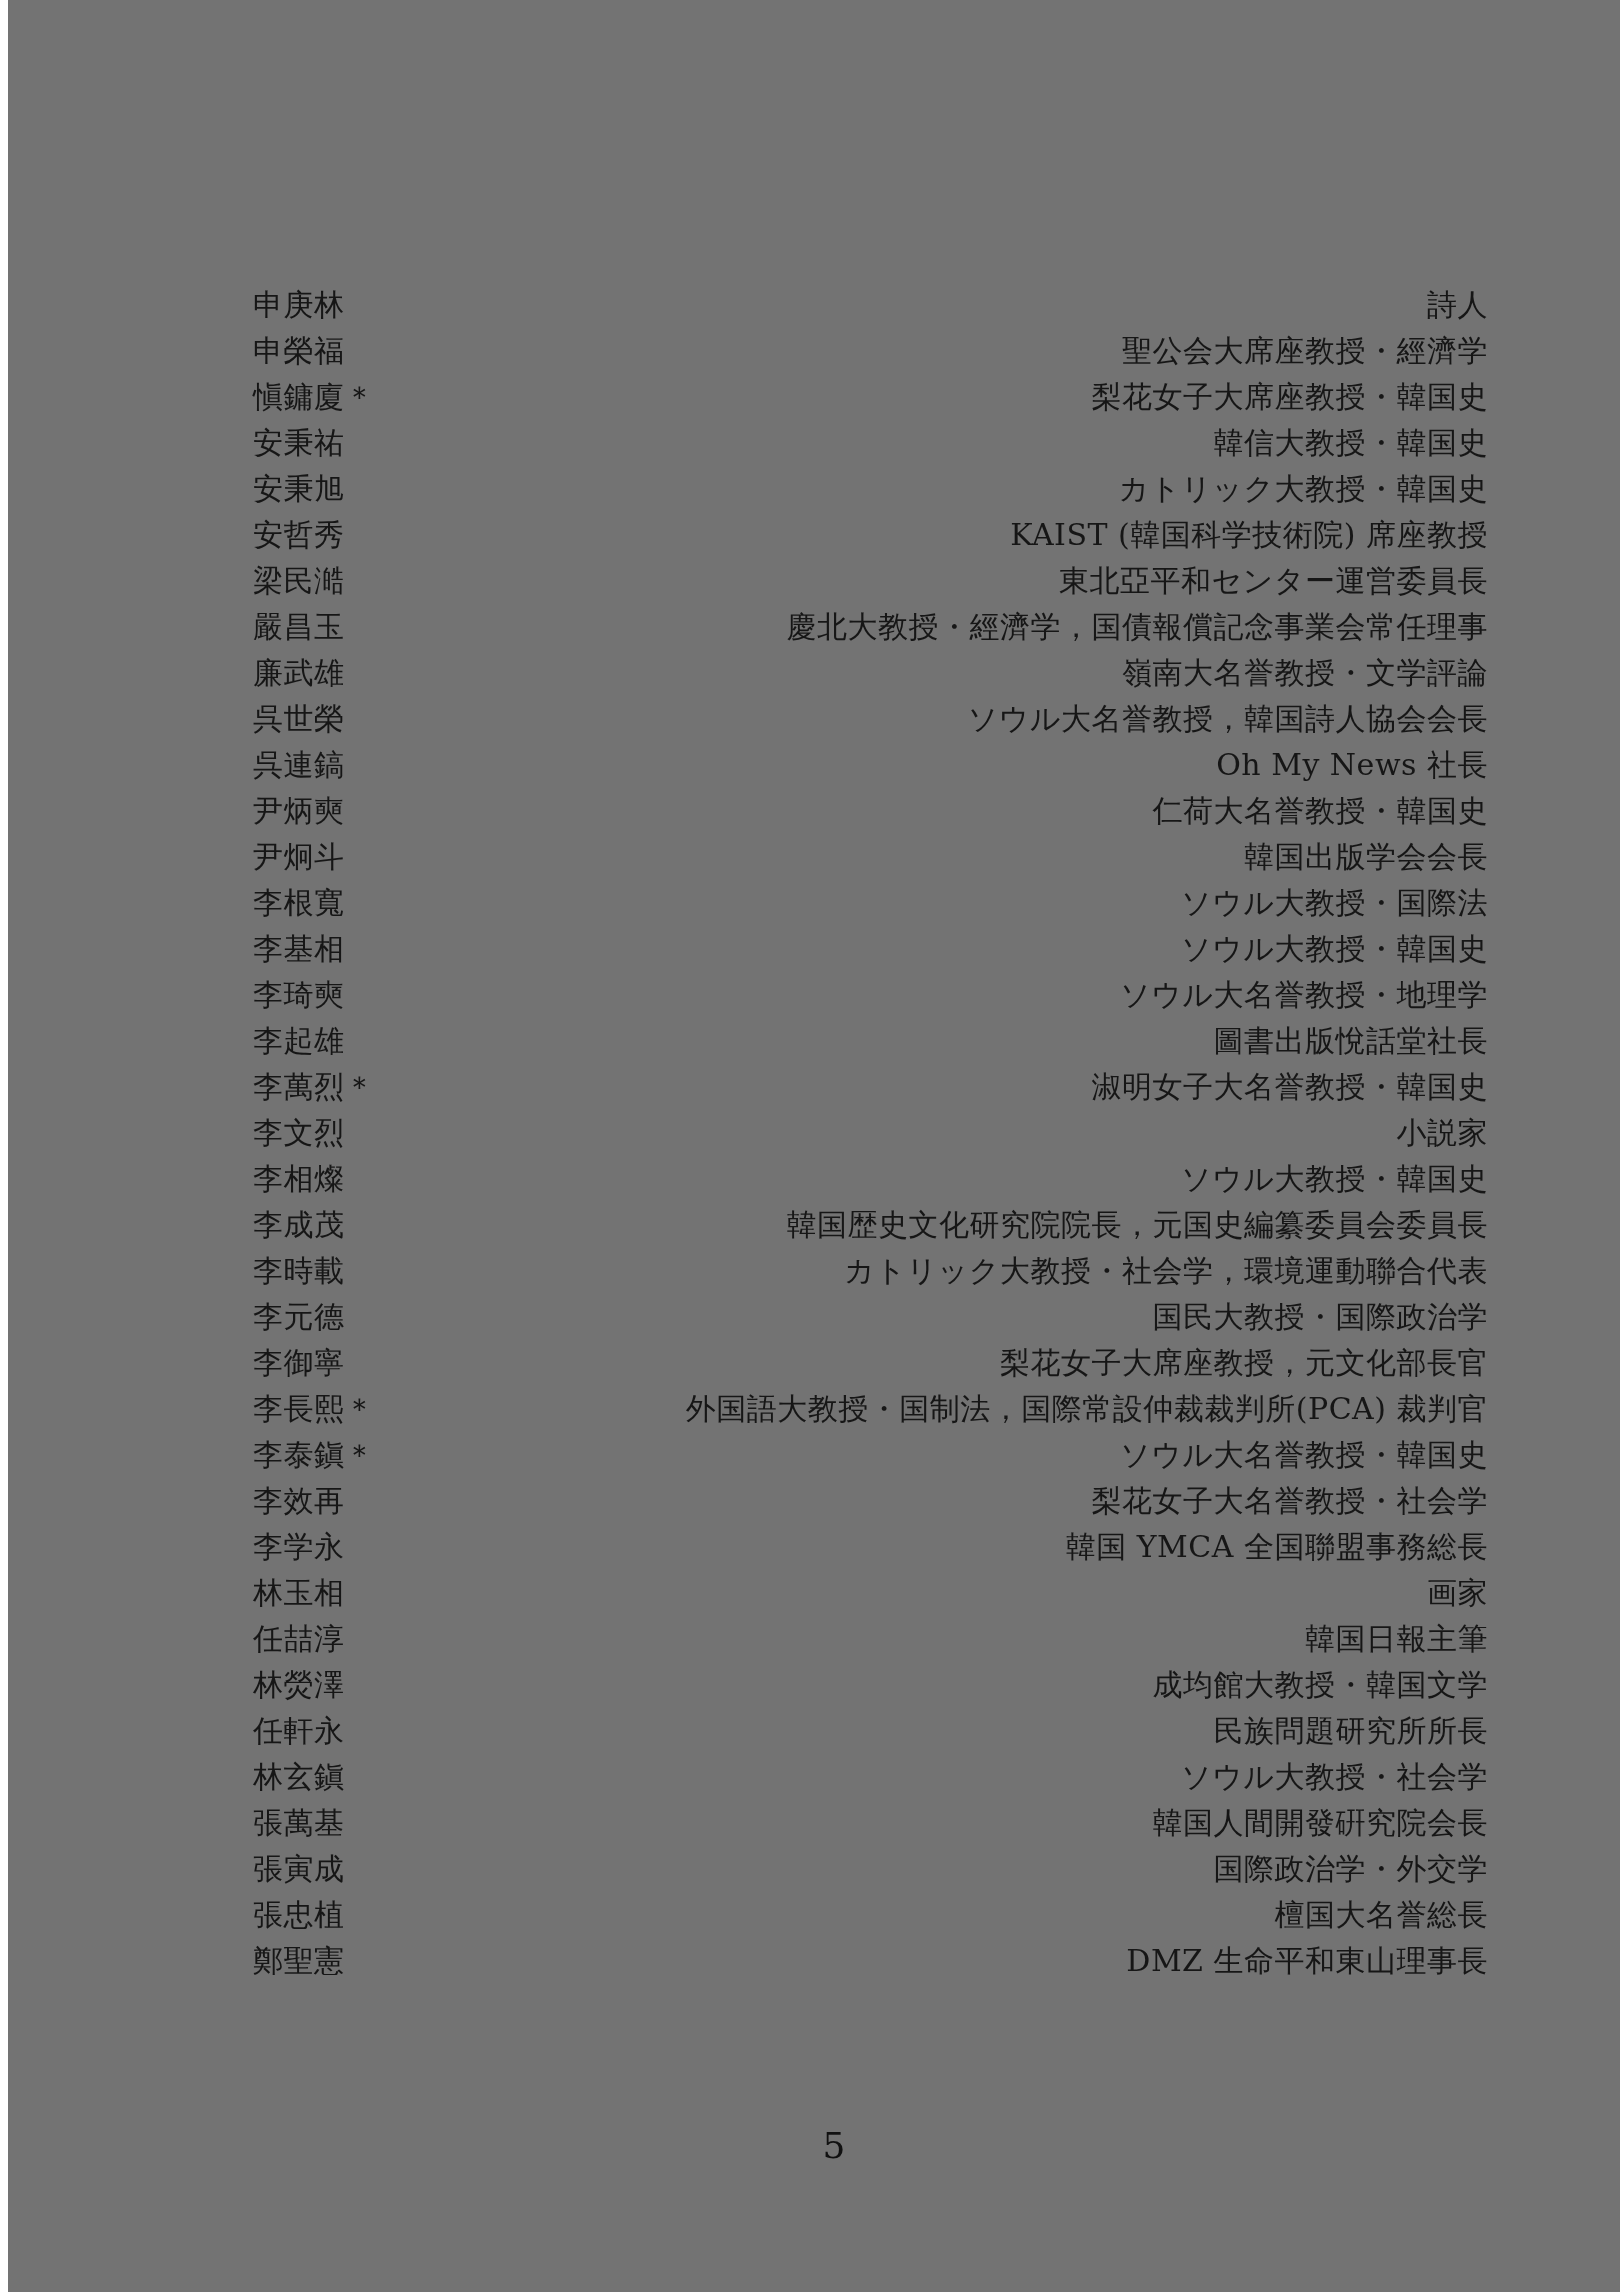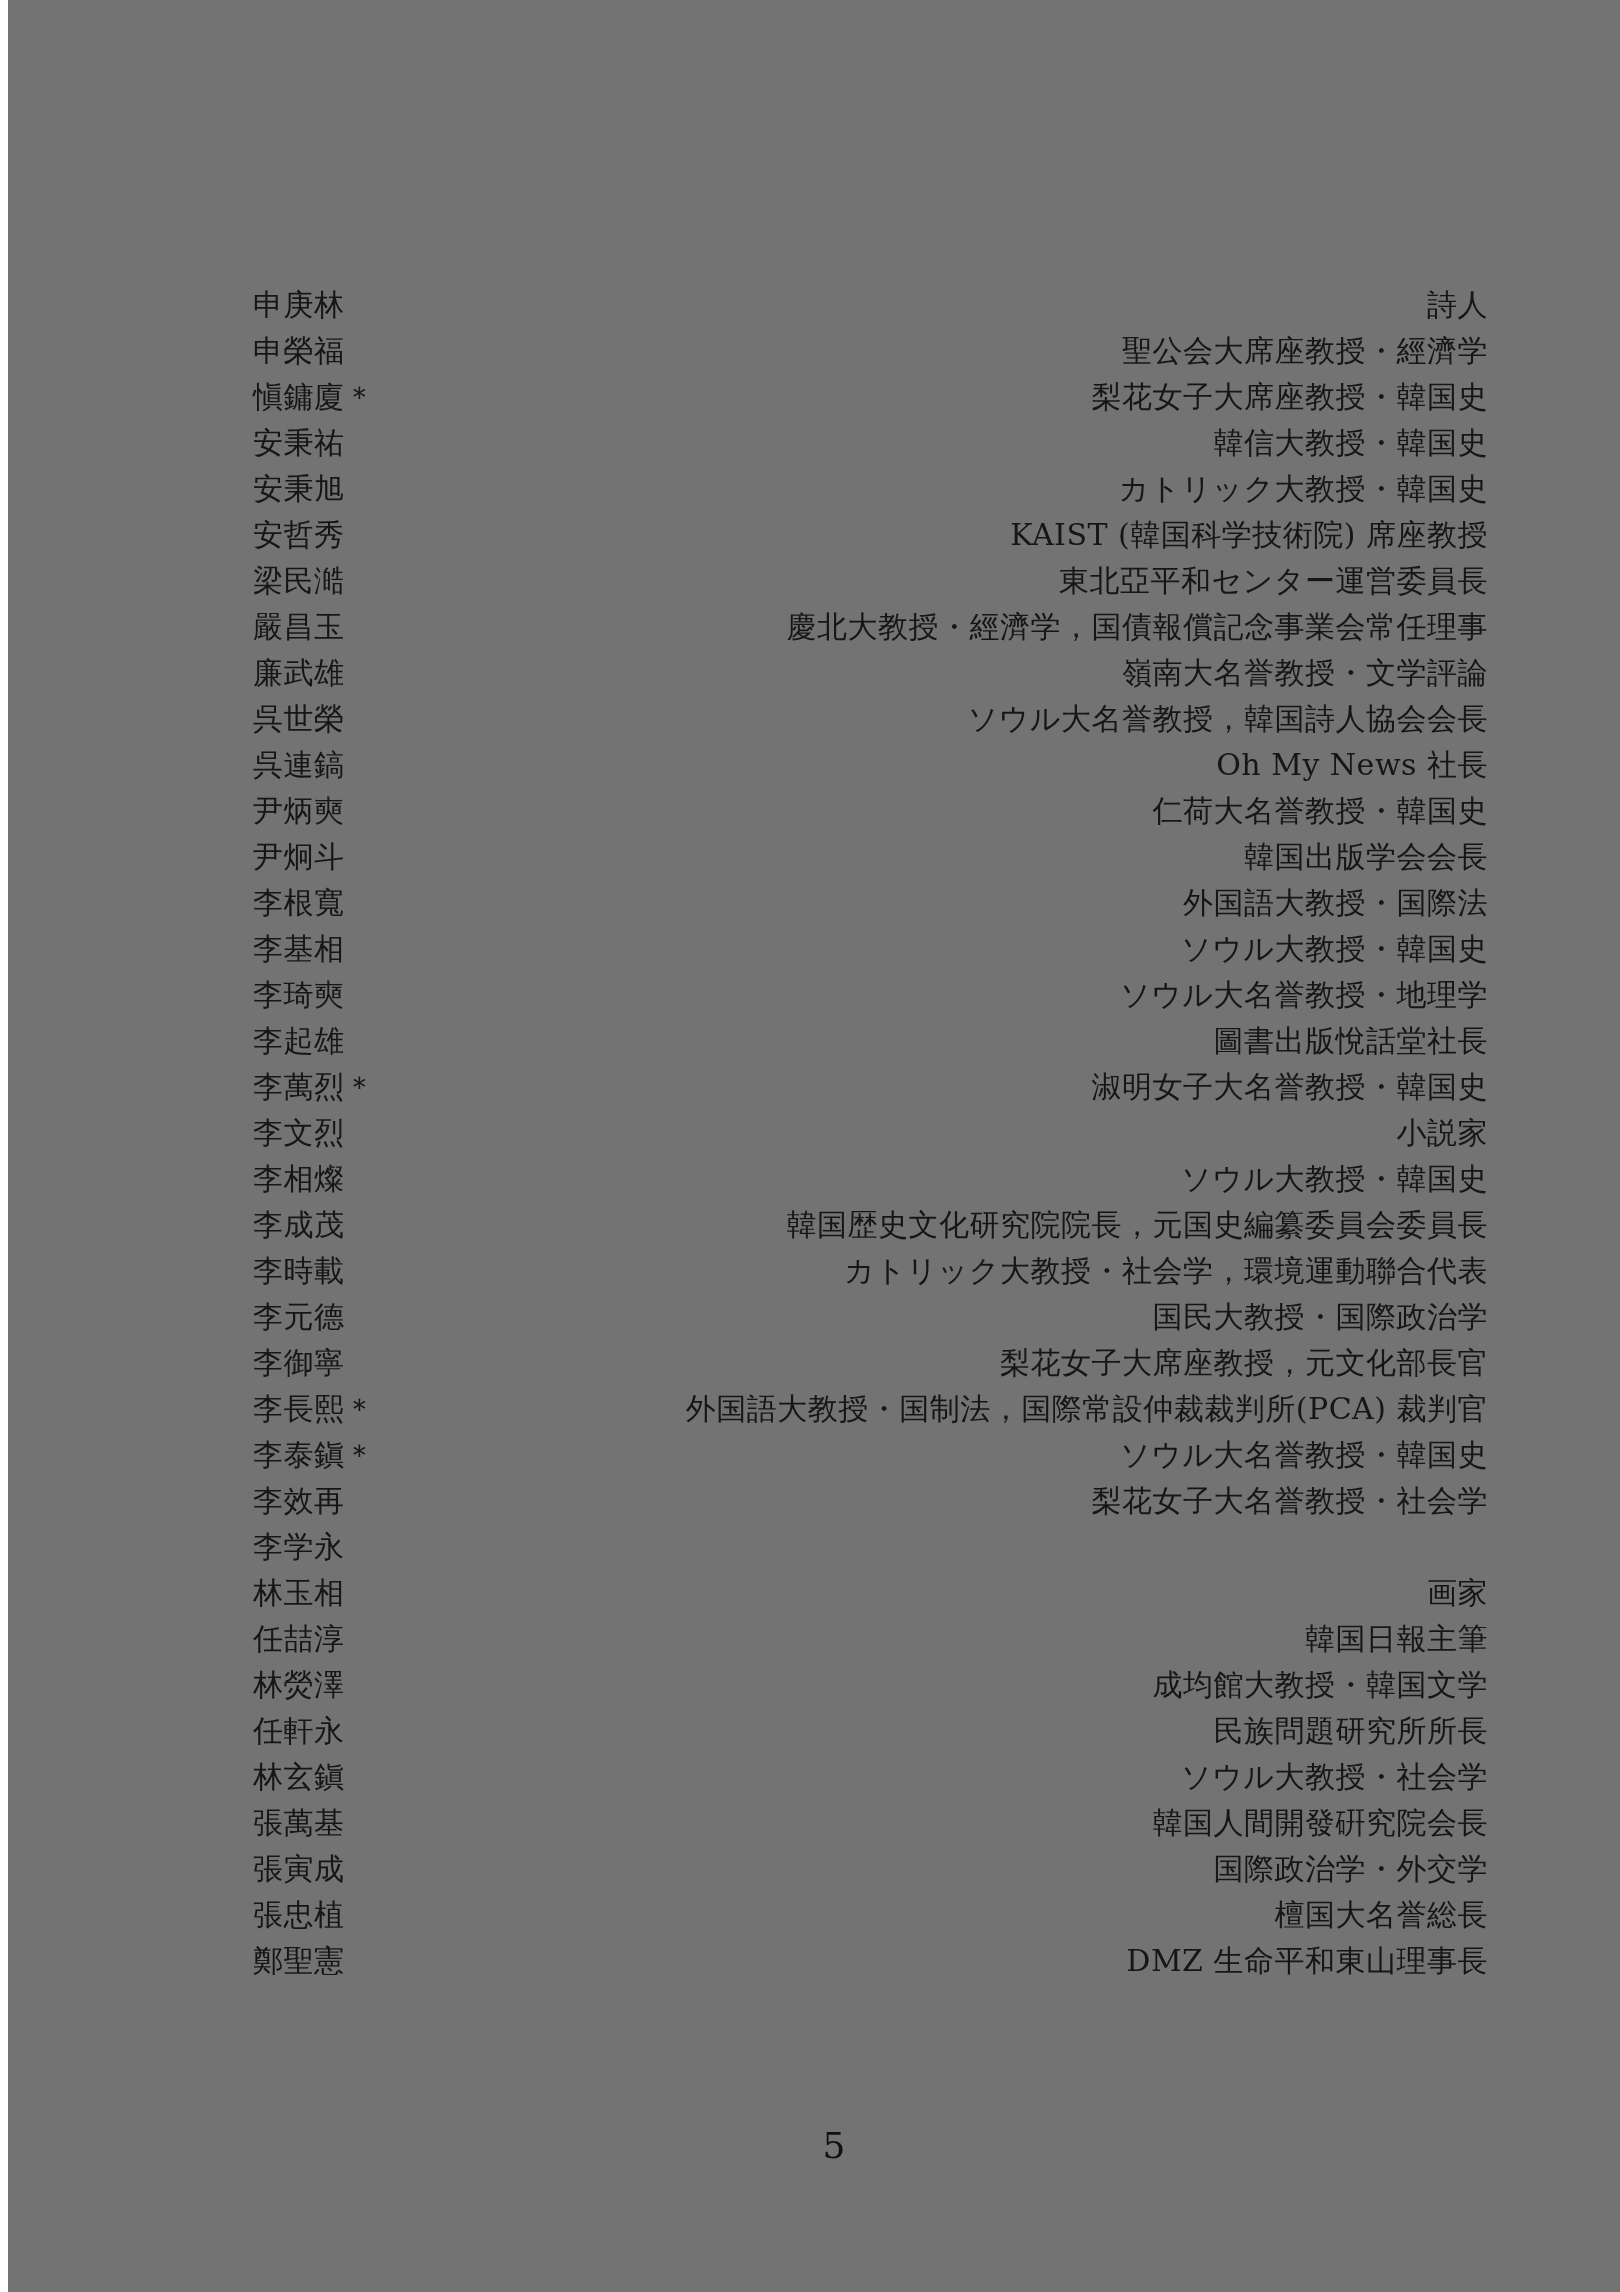--- a/index.html
+++ b/index.html
@@ -117,21 +117,21 @@
       <span class="entry-title">仁荷大名誉教授・韓国史</span>
     </div>
 
     <div class="entry-row">
       <span class="entry-name">尹炯斗</span>
       <span class="entry-title">韓国出版学会会長</span>
     </div>
 
     <div class="entry-row">
       <span class="entry-name">李根寬</span>
-      <span class="entry-title">外国語大教授・国際法</span>
+      <span class="entry-title">ソウル大教授・国際法</span>
     </div>
 
     <div class="entry-row">
       <span class="entry-name">李基相</span>
       <span class="entry-title">ソウル大教授・韓国史</span>
     </div>
 
     <div class="entry-row">
       <span class="entry-name">李琦奭</span>
       <span class="entry-title">ソウル大名誉教授・地理学</span>
@@ -187,20 +187,21 @@
       <span class="entry-title">ソウル大名誉教授・韓国史</span>
     </div>
 
     <div class="entry-row">
       <span class="entry-name">李效再</span>
       <span class="entry-title">梨花女子大名誉教授・社会学</span>
     </div>
 
     <div class="entry-row">
       <span class="entry-name">李学永</span>
+      <span class="entry-title">韓国 YMCA 全国聯盟事務総長</span>
     </div>
 
     <div class="entry-row">
       <span class="entry-name">林玉相</span>
       <span class="entry-title">画家</span>
     </div>
 
 
     <div class="entry-row">
       <span class="entry-name">任喆淳</span>

